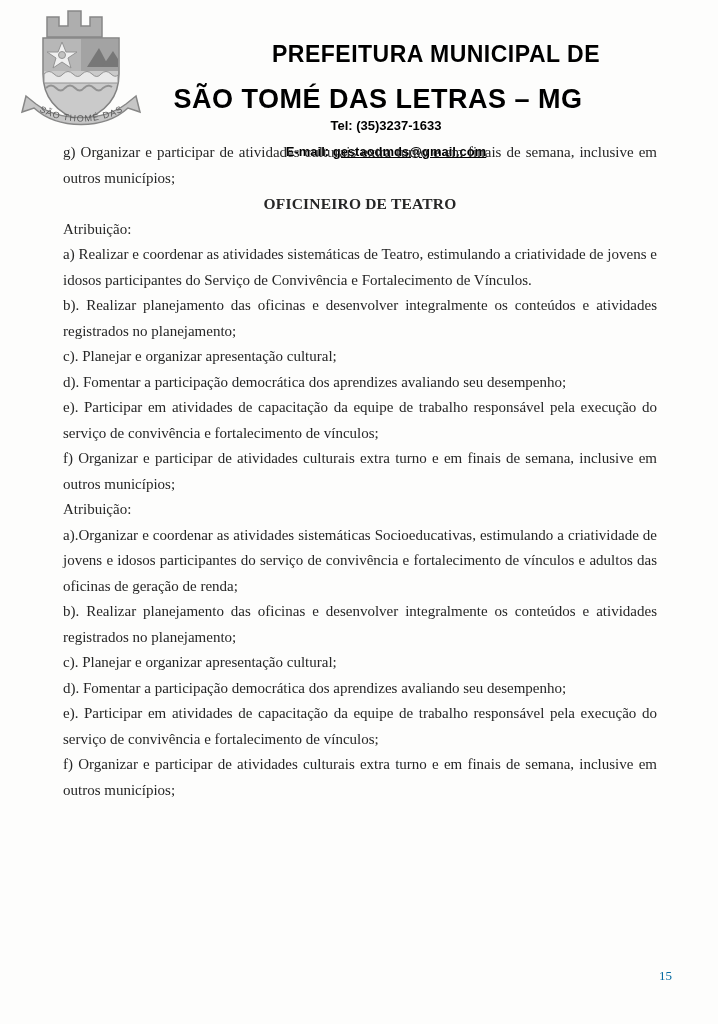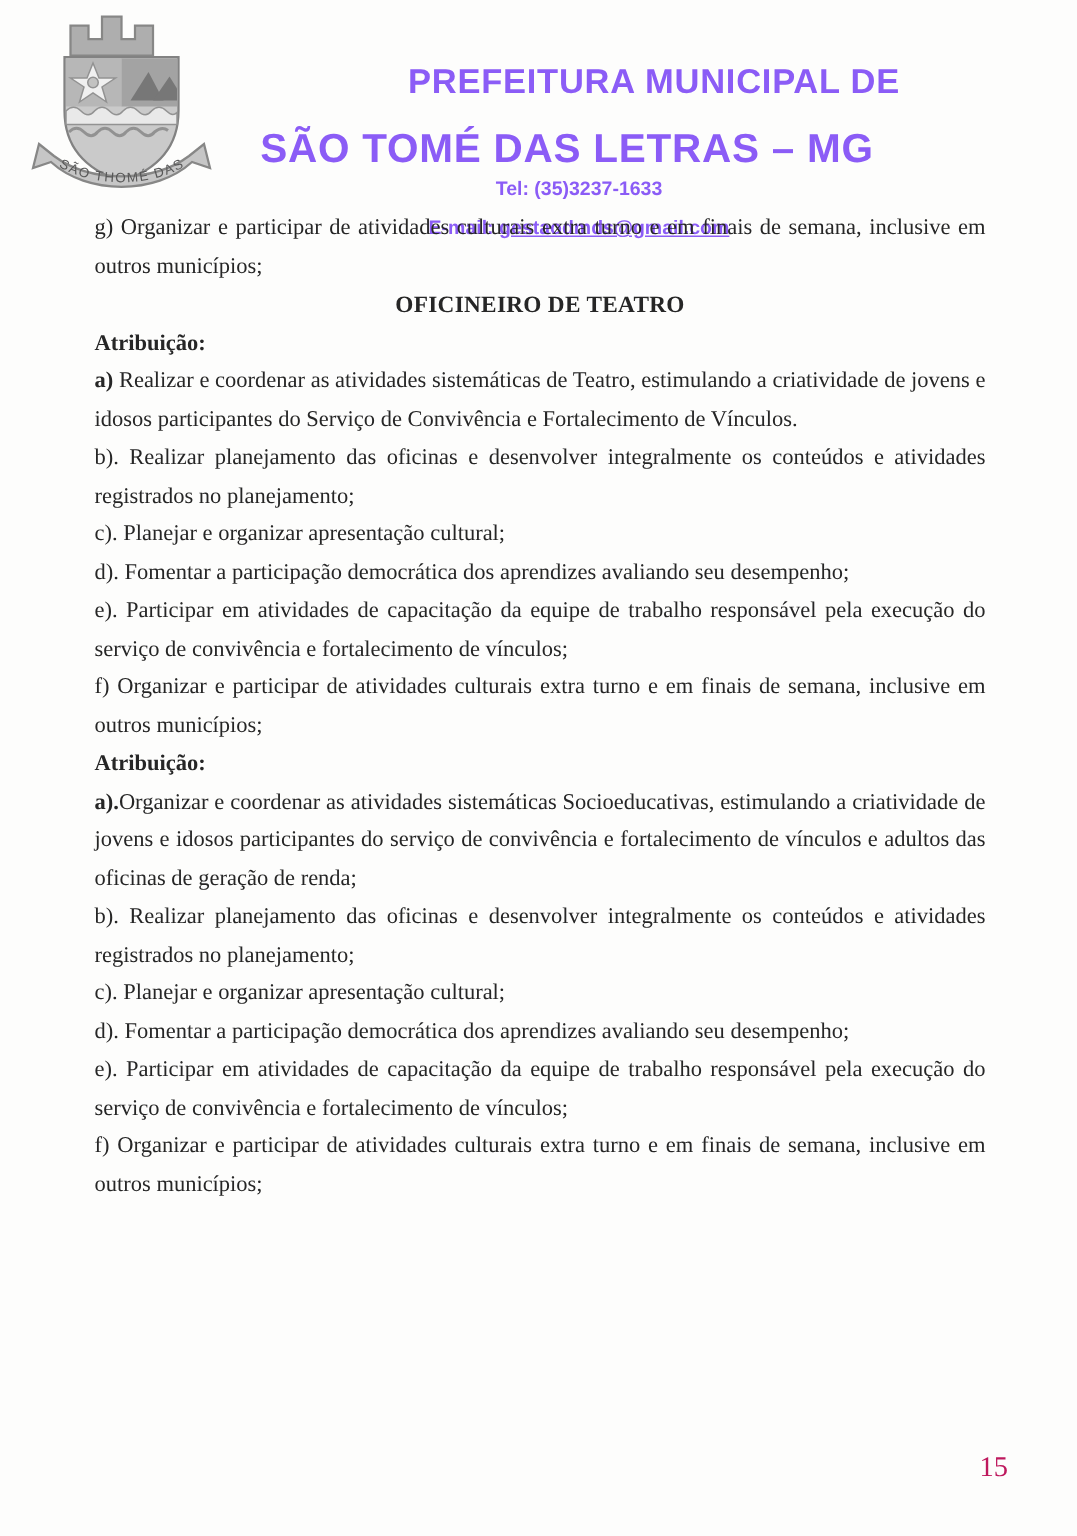--- a/index.html
+++ b/index.html
@@ -15,21 +15,21 @@
   }
 
   
   .header { position: absolute; top: 0; left: 0; width: 100%; height: 140px; }
   .logo { position: absolute; left: 20px; top: 4px; width: 122px; height: 128px; opacity: .92; }
   .header-text {
     position: absolute; left: 108px; top: 42px; width: 580px;
     text-align: center;
     font-family: "Liberation Sans", sans-serif;
     font-weight: bold;
-    color: #8b5cf6;
+    color: #000000;
   }
   .title1 { font-size: 23px; letter-spacing: .5px; position: relative; left: 38px; line-height: 25px; }
   .title2 { font-size: 27px; letter-spacing: .5px; position: relative; left: -20px; line-height: 29px; margin-top: 18px; }
   .addr-row {
     display: flex; justify-content: center; gap: 40px;
     font-size: 13px; line-height: 15px; margin-top: 4px;
     position: relative; left: -12px; white-space: nowrap;
   }
   .email-row { font-size: 13px; line-height: 16px; margin-top: 11px; position: relative; left: -12px; }
   .email { text-decoration: underline; }
@@ -41,26 +41,26 @@
     text-align: justify;
   }
   .content p, .content h2 { margin: 0; padding: 0; }
   .intro-item { margin-top: 6px; }
   .section-title {
     font-size: 15.5px; font-weight: bold; letter-spacing: .2px;
     text-align: center;
   }
   .gap-large { margin-top: 56px; }
   .gap-medium { margin-top: 26px; }
-  .bold { font-weight: bold; }
+  .bold { font-weight: normal; }
   .lead { white-space: pre; }
 
   .page-number {
     position: absolute; right: 46px; top: 968px;
-    font-size: 19px; color: #be185d;
+    font-size: 13px; color: #0369a1;
   }
 </style>
 </head>
 <body>
 
 <div class="page">
 
   <div class="header">
 
     <svg class="logo" viewBox="0 0 122 128" xmlns="http://www.w3.org/2000/svg">

